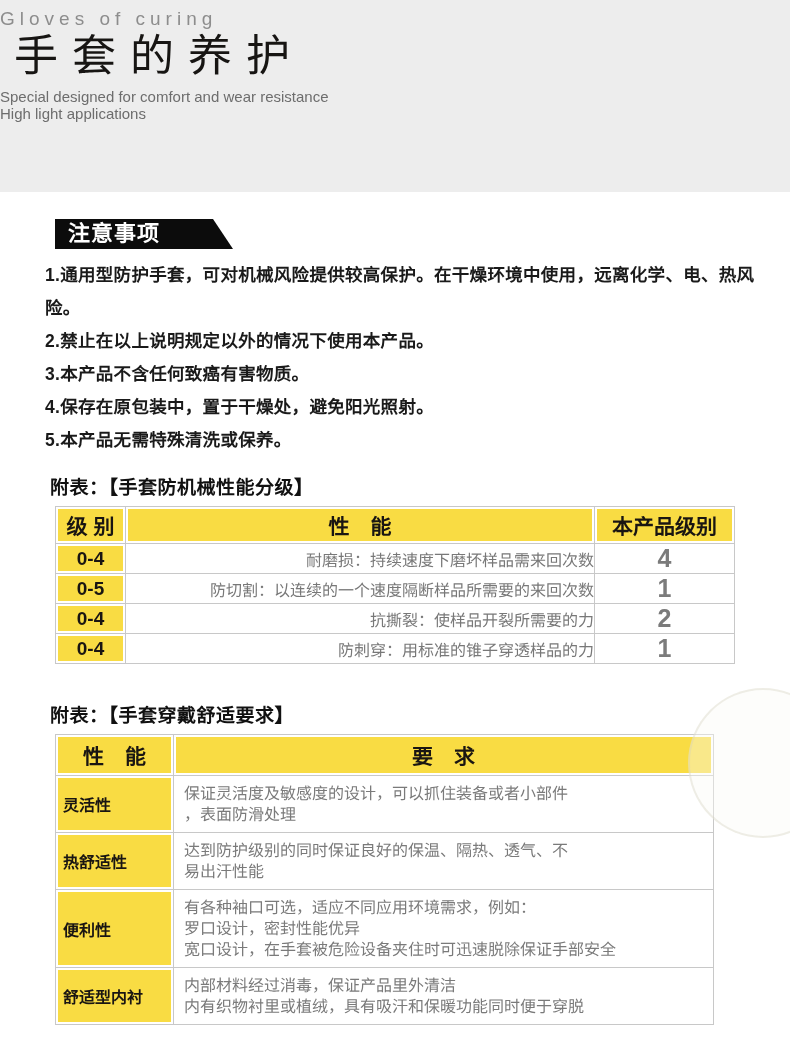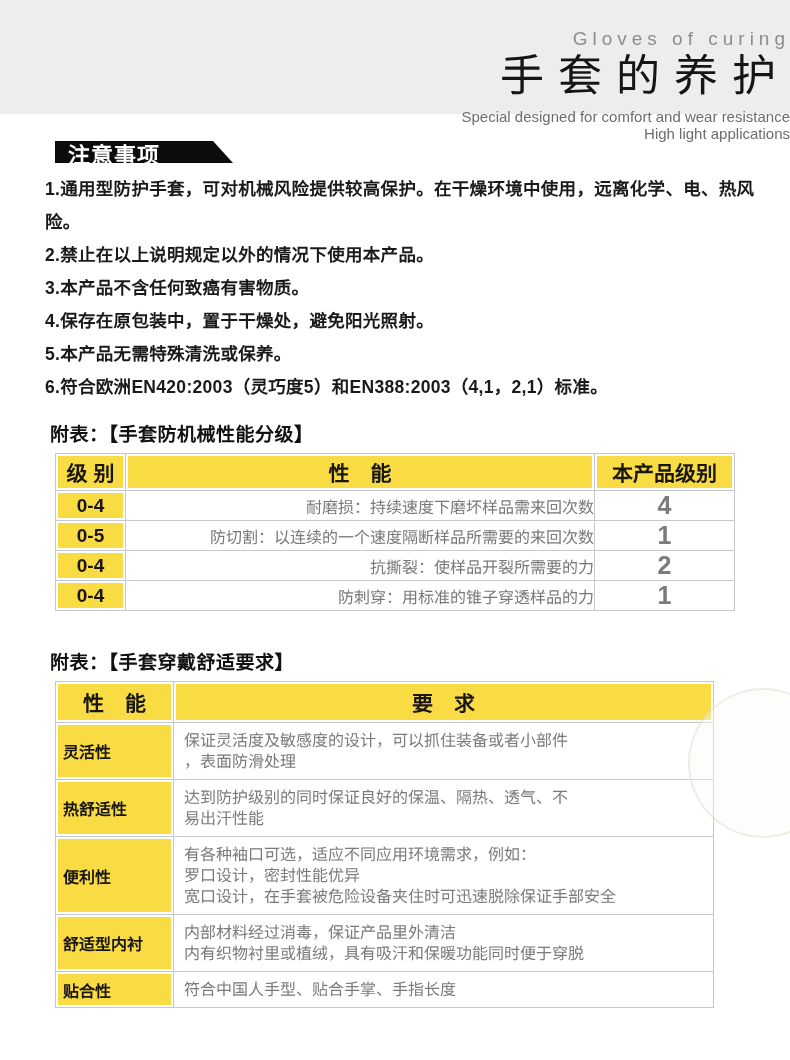--- a/index.html
+++ b/index.html
@@ -13,24 +13,24 @@
     width: 790px;
     height: 1060px;
     background: #ffffff;
     overflow: hidden;
     margin: 0 auto;
   }
 
   
   .hero {
     width: 100%;
-    height: 114px;
+    height: 192px;
     background: #EDEDED;
-    text-align: right;
-    padding-top: 28px;
+    text-align: left;
+    padding-top: 8px;
   }
   .hero-en {
     font-size: 19px;
     letter-spacing: 5px;
     color: #8d8d8d;
     font-weight: 400;
   }
   .hero-cn {
     margin-top: 4px;
     font-family: Liberation Mono, monospace;
@@ -47,21 +47,21 @@
     line-height: 17px;
   }
   .hero-sub.first { margin-top: 4px; }
 
   
   .content { padding: 0 32px 0 45px; }
 
   .notice-banner {
     margin: 27px 0 0 10px;
     width: 178px;
-    height: 22px;
+    height: 30px;
     background: #0c0c0c;
     color: #ffffff;
     font-size: 22px;
     font-weight: 700;
     line-height: 30px;
     padding-left: 13px;
     letter-spacing: 1px;
     clip-path: polygon(0 0, calc(100% - 20px) 0, 100% 100%, 0 100%);
   }
 
@@ -165,21 +165,20 @@
   <div class="content">
 
     <div class="notice-banner">注意事项</div>
 
     <div class="notice-list">
       <p>1.通用型防护手套，可对机械风险提供较高保护。在干燥环境中使用，远离化学、电、热风险。</p>
       <p>2.禁止在以上说明规定以外的情况下使用本产品。</p>
       <p>3.本产品不含任何致癌有害物质。</p>
       <p>4.保存在原包装中，置于干燥处，避免阳光照射。</p>
       <p>5.本产品无需特殊清洗或保养。</p>
-      <p>6.符合欧洲EN420:2003（灵巧度5）和EN388:2003（4,1，2,1）标准。</p>
     </div>
 
     <div class="table-title">附表：【手套防机械性能分级】</div>
 
     <table class="t1">
       <thead>
         <tr>
           <th class="ycell col-level">级 别</th>
           <th class="ycell col-perf">性　能</th>
           <th class="ycell col-plevel">本产品级别</th>
@@ -233,23 +232,19 @@
           <td class="ycell col-perf2">便利性</td>
           <td class="col-req">有各种袖口可选，适应不同应用环境需求，例如：
 罗口设计，密封性能优异
 宽口设计，在手套被危险设备夹住时可迅速脱除保证手部安全</td>
         </tr>
         <tr>
           <td class="ycell col-perf2">舒适型内衬</td>
           <td class="col-req">内部材料经过消毒，保证产品里外清洁
 内有织物衬里或植绒，具有吸汗和保暖功能同时便于穿脱</td>
         </tr>
-        <tr>
-          <td class="ycell col-perf2">贴合性</td>
-          <td class="col-req">符合中国人手型、贴合手掌、手指长度</td>
-        </tr>
       </tbody>
     </table>
 
   </div>
 
   <div class="watermark-circle"></div>
 </div>
 
 </body></html>

